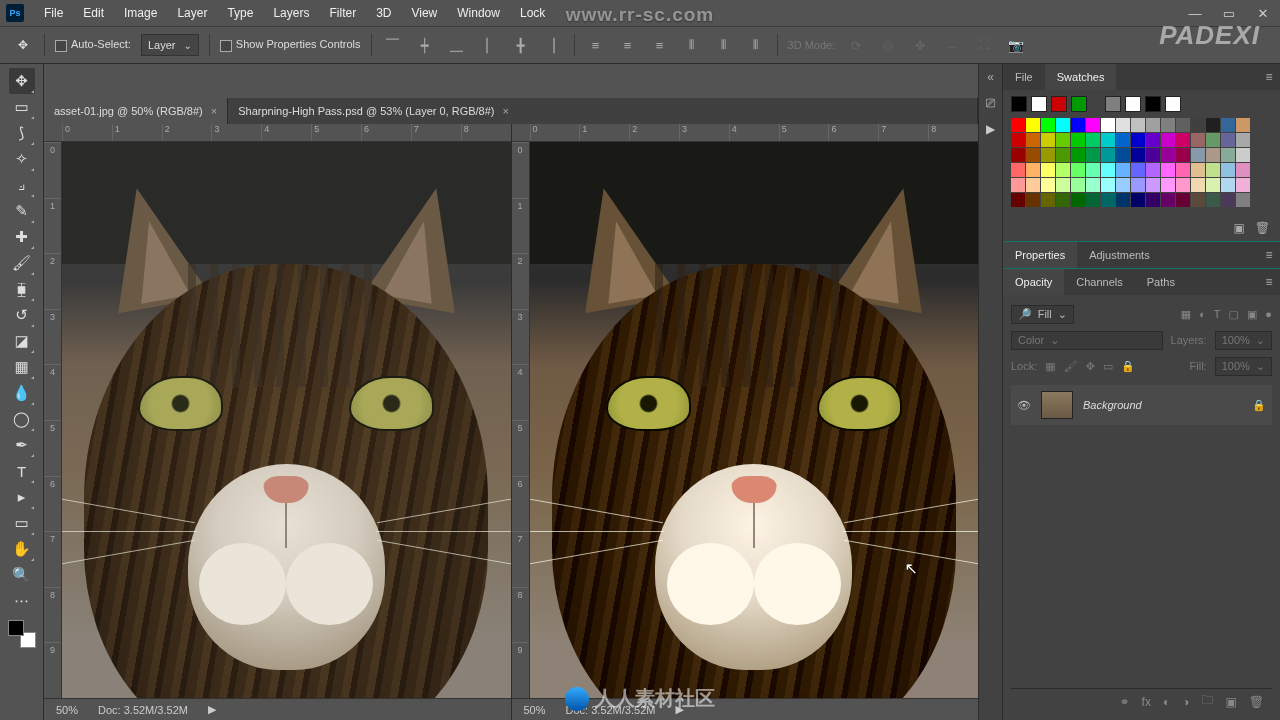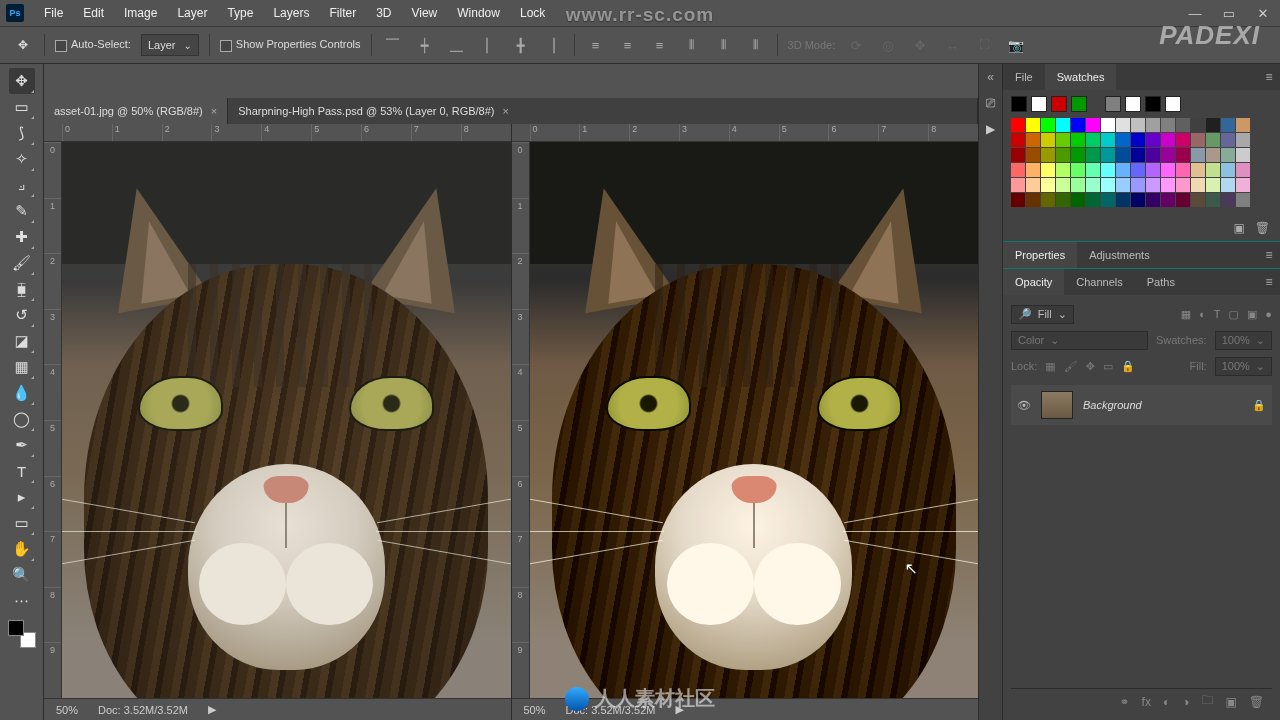--- a/index.html
+++ b/index.html
@@ -487,21 +487,21 @@
               <span>T</span>
               <span>▢</span>
               <span>▣</span>
               <span>●</span>
             </div>
           </div>
           <div class="lr-row">
             <div class="lr-dd dim-entry" style="flex:1;">
                 <span>Color</span>
               </div>
-            <span class="dim-entry">Swatches:</span>
+            <span class="dim-entry">Layers:</span>
             <div class="lr-dd dim-entry">
                 <span>100%</span>
               </div>
           </div>
           <div class="lr-row">
             <span class="dim-entry">Lock:</span>
             <span class="dim-entry">▦</span>
             <span class="dim-entry">🖌</span>
             <span class="dim-entry">✥</span>
             <span class="dim-entry">▭</span>

